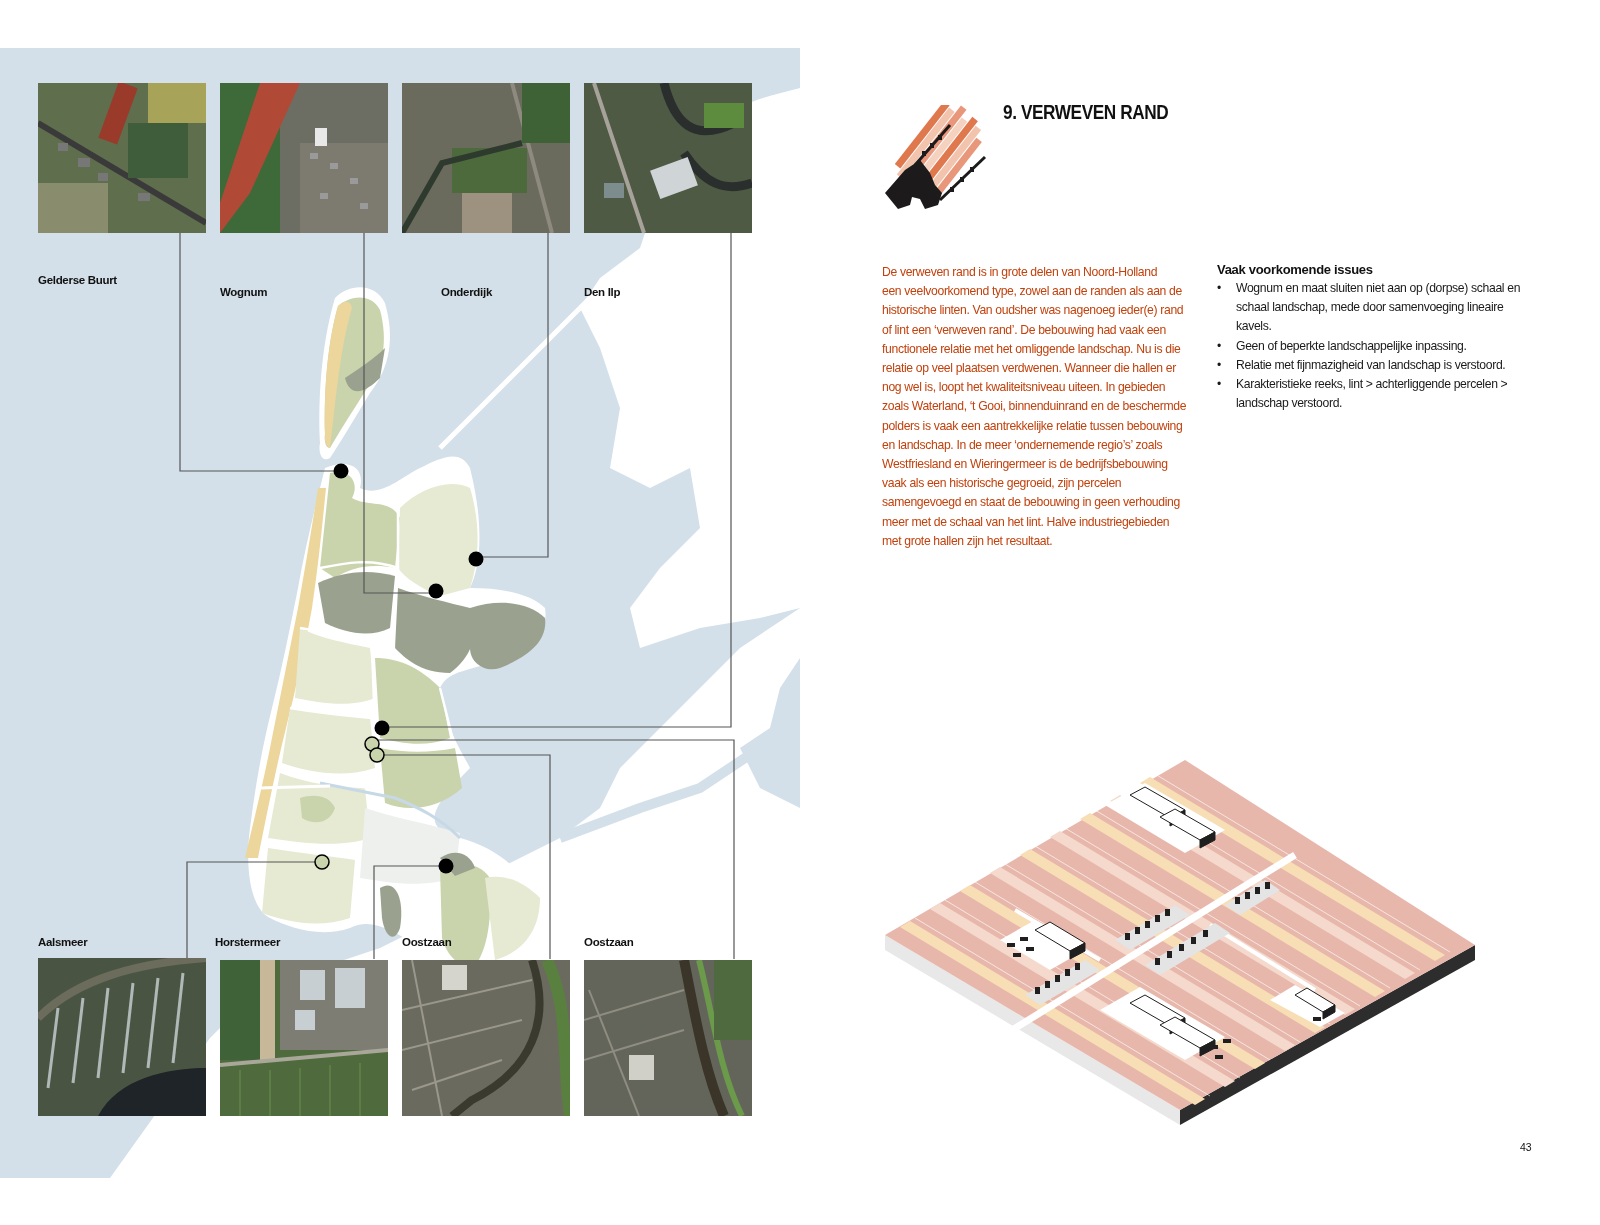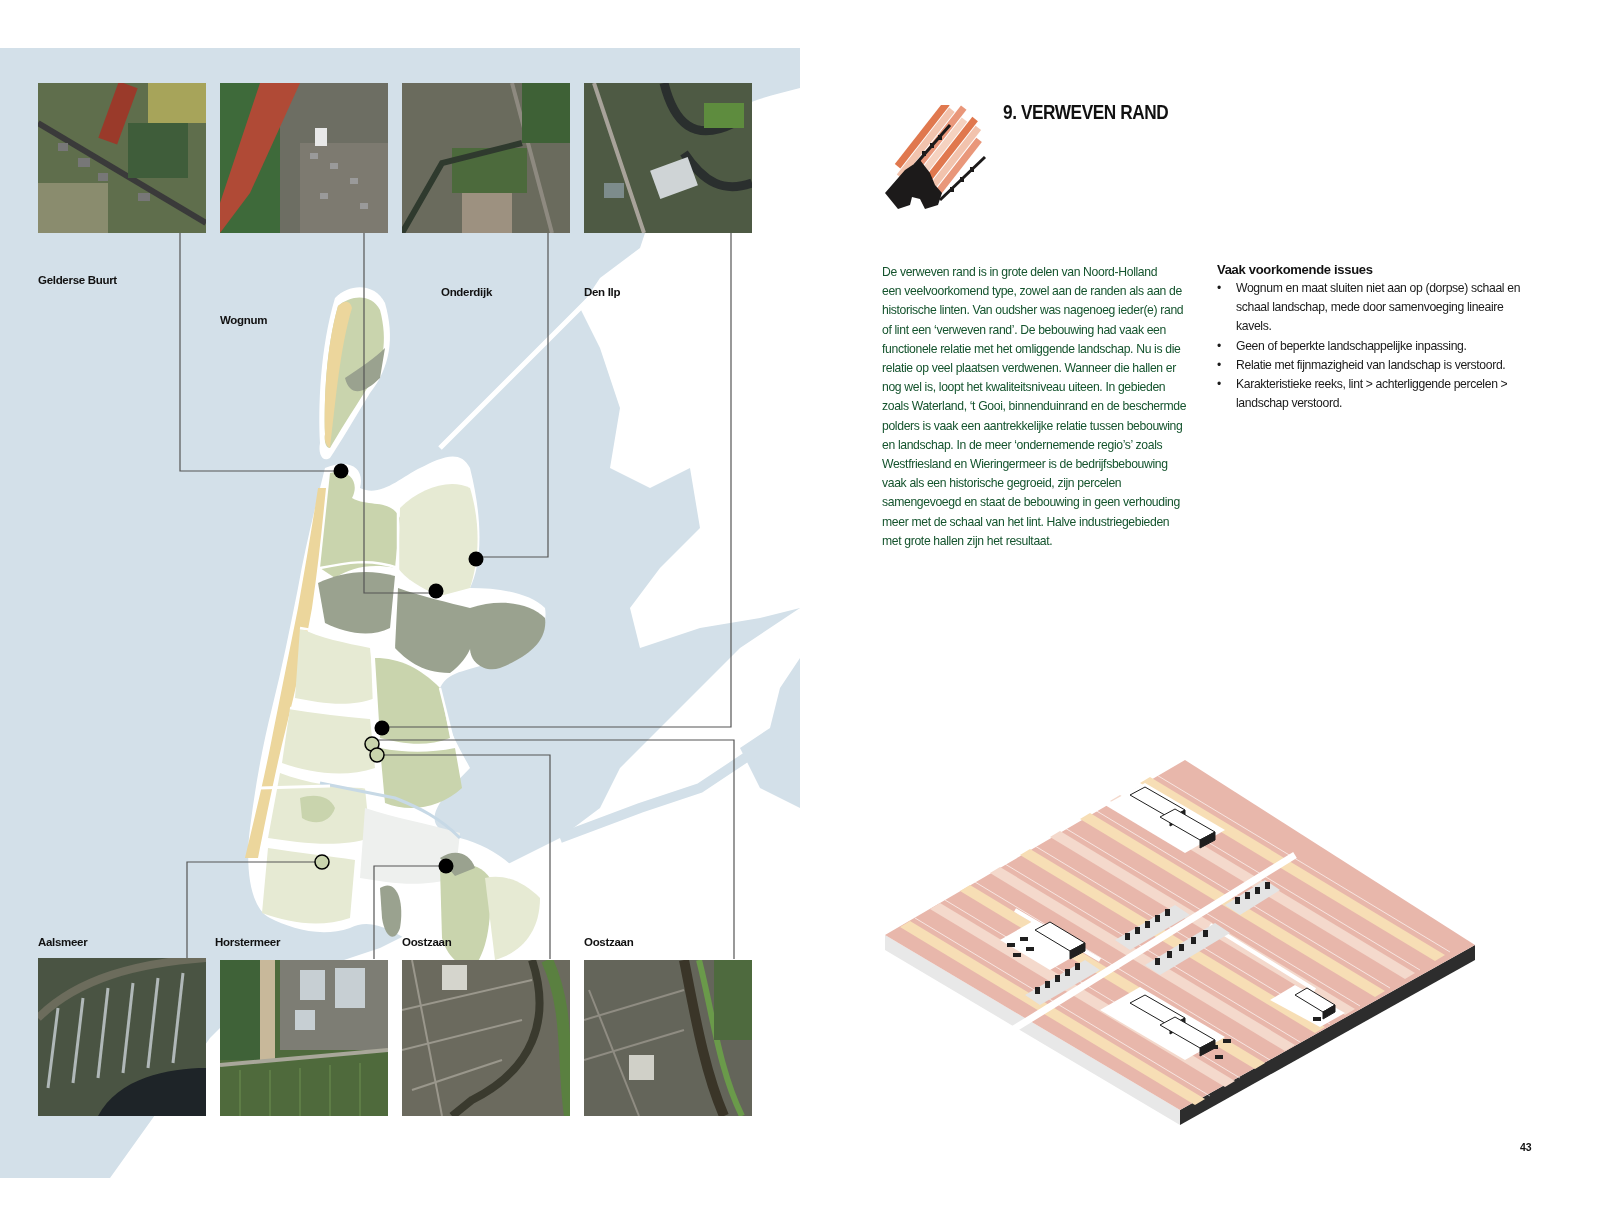--- a/index.html
+++ b/index.html
@@ -6,30 +6,30 @@
   body { width: 1600px; height: 1225px; position: relative; overflow: hidden; font-family: "Liberation Sans", sans-serif; color: #1a1a1a; }
   .spread { position: absolute; left: 0; top: 0; width: 1600px; height: 1225px; }
   .left-page { position: absolute; left: 0; top: 48px; width: 800px; height: 1130px; overflow: hidden; }
   .map-svg { position: absolute; left: 0; top: 0; width: 800px; height: 1130px; }
   .photo { position: absolute; width: 168px; overflow: hidden; }
   .photo .img { width: 100%; height: 100%; }
   .photo-label { position: absolute; font-family: "Liberation Sans", sans-serif; font-weight: bold; font-size: 11.5px; letter-spacing: -0.3px; color: #111; white-space: nowrap; }
   .right-page { position: absolute; left: 800px; top: 0; width: 800px; height: 1225px; }
   .logo { position: absolute; left: 880px; top: 105px; width: 115px; height: 105px; }
   .title { position: absolute; left: 1003px; top: 100px; font-family: "Liberation Sans Narrow", "Liberation Sans", sans-serif; font-weight: bold; font-size: 21px; letter-spacing: -0.5px; transform: scaleX(0.82); transform-origin: left top; color: #111; white-space: nowrap; }
-  .body-text { position: absolute; left: 882px; top: 263px; width: 320px; font-size: 12.2px; line-height: 19.2px; letter-spacing: -0.35px; color: #14532d; }
+  .body-text { position: absolute; left: 882px; top: 263px; width: 320px; font-size: 12.2px; line-height: 19.2px; letter-spacing: -0.35px; color: #c2410c; }
   .body-text .line { display: block; white-space: nowrap; }
   .issues { position: absolute; left: 1217px; top: 262px; width: 330px; }
   .issues-title { font-weight: bold; font-size: 13px; letter-spacing: -0.3px; color: #111; margin-bottom: 2px; }
   .issues ul { list-style: none; margin: 0; padding: 0; }
   .issues li { position: relative; padding-left: 19px; font-size: 12.2px; line-height: 19.2px; letter-spacing: -0.35px; color: #1a1a1a; }
   .issues li .bullet { position: absolute; left: 0; top: 0; }
   .issues li .ln { display: block; white-space: nowrap; }
   .iso { position: absolute; left: 885px; top: 755px; width: 600px; height: 370px; }
-  .page-number { position: absolute; left: 1520px; top: 1141px; font-weight: bold; font-size: 10.5px; color: #111; text-align: right; }
+  .page-number { position: absolute; left: 1520px; top: 1141px; font-weight: normal; font-size: 10.5px; color: #111; text-align: right; }
 </style>
 </head>
 <body>
 
 <div class="spread">
 
   <div class="left-page">
     <svg class="map-svg" viewBox="0 0 800 1130" xmlns="http://www.w3.org/2000/svg">
 
       <rect x="0" y="0" width="800" height="1130" fill="#d3e0e9"></rect>
@@ -140,21 +140,21 @@
           <g fill="#9a9a9a">
             <rect x="90" y="70" width="8" height="6"></rect>
             <rect x="110" y="80" width="8" height="6"></rect>
             <rect x="130" y="95" width="8" height="6"></rect>
             <rect x="100" y="110" width="8" height="6"></rect>
             <rect x="140" y="120" width="8" height="6"></rect>
           </g>
           <rect x="95" y="45" width="12" height="18" fill="#e8e8e8"></rect>
         </svg>
     </div>
-    <div class="photo-label" style="left:220px; top:238px;margin-top:28px;">Wognum</div>
+    <div class="photo-label" style="left:220px; top:238px;">Wognum</div>
 
     <div class="photo" style="left:402px; top:35px; height:150px;">
       <svg class="img" viewBox="0 0 168 150" preserveAspectRatio="none">
           <rect width="168" height="150" fill="#6a6b5d"></rect>
           <rect x="50" y="65" width="75" height="45" fill="#4c6a3c"></rect>
           <path d="M0,150 L40,80 L120,60" stroke="#2f3a2e" stroke-width="6" fill="none"></path>
           <path d="M110,0 L150,150" stroke="#8e8a80" stroke-width="4"></path>
           <rect x="120" y="0" width="48" height="60" fill="#3e6136"></rect>
           <rect x="60" y="110" width="50" height="40" fill="#9d9180"></rect>
         </svg>

